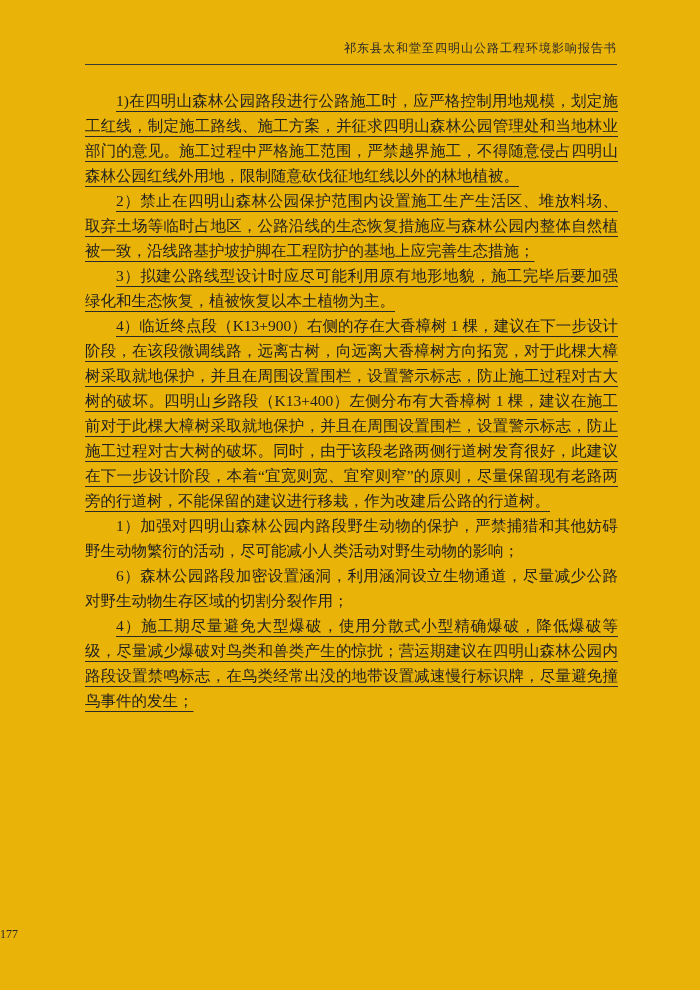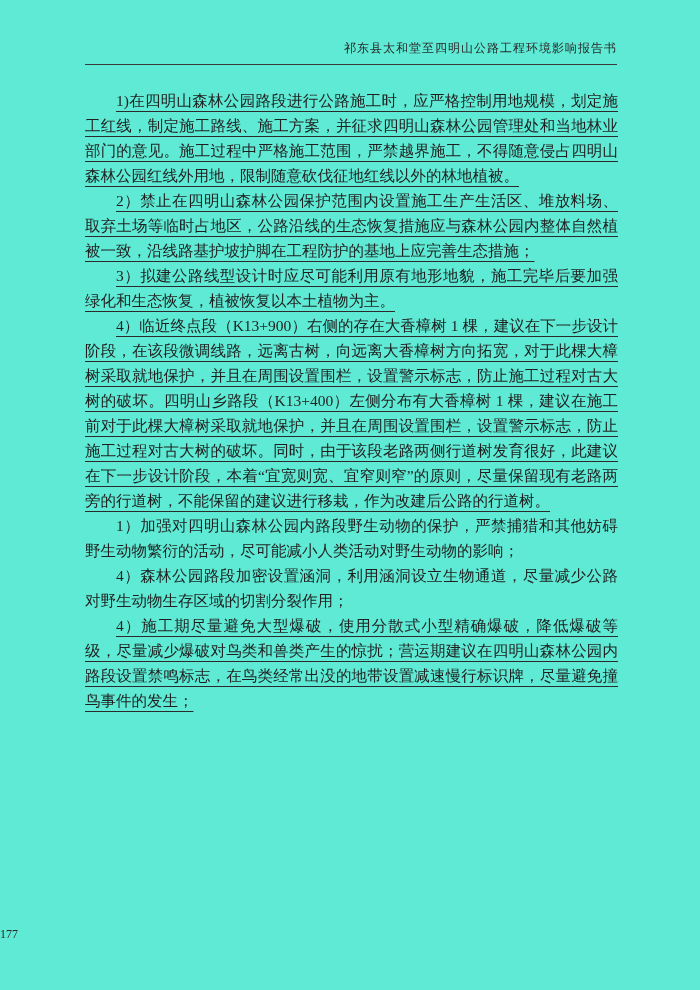--- a/index.html
+++ b/index.html
@@ -5,21 +5,21 @@
   html, body {
     margin: 0;
     padding: 0;
     background: #888;
   }
   .page {
     position: relative;
     width: 700px;
     height: 990px;
     margin: 0 auto;
-    background: #5eead4;
+    background: #eab308;
     font-family: "Liberation Serif", "DejaVu Serif", serif;
     color: #1f1f1f;
     overflow: hidden;
     box-sizing: border-box;
   }
   .header {
     position: absolute;
     top: 40px;
     left: 85px;
     width: 532px;
@@ -69,21 +69,21 @@
   <div class="header">
     <span>祁东县太和堂至四明山公路工程环境影响报告书</span>
   </div>
 
   <div class="content">
       <p class="underlined">1)在四明山森林公园路段进行公路施工时，应严格控制用地规模，划定施工红线，制定施工路线、施工方案，并征求四明山森林公园管理处和当地林业部门的意见。施工过程中严格施工范围，严禁越界施工，不得随意侵占四明山森林公园红线外用地，限制随意砍伐征地红线以外的林地植被。</p>
       <p class="underlined">2）禁止在四明山森林公园保护范围内设置施工生产生活区、堆放料场、取弃土场等临时占地区，公路沿线的生态恢复措施应与森林公园内整体自然植被一致，沿线路基护坡护脚在工程防护的基地上应完善生态措施；</p>
       <p class="underlined">3）拟建公路线型设计时应尽可能利用原有地形地貌，施工完毕后要加强绿化和生态恢复，植被恢复以本土植物为主。</p>
       <p class="underlined">4）临近终点段（K13+900）右侧的存在大香樟树 1 棵，建议在下一步设计阶段，在该段微调线路，远离古树，向远离大香樟树方向拓宽，对于此棵大樟树采取就地保护，并且在周围设置围栏，设置警示标志，防止施工过程对古大树的破坏。四明山乡路段（K13+400）左侧分布有大香樟树 1 棵，建议在施工前对于此棵大樟树采取就地保护，并且在周围设置围栏，设置警示标志，防止施工过程对古大树的破坏。同时，由于该段老路两侧行道树发育很好，此建议在下一步设计阶段，本着“宜宽则宽、宜窄则窄”的原则，尽量保留现有老路两旁的行道树，不能保留的建议进行移栽，作为改建后公路的行道树。</p>
       <p>1）加强对四明山森林公园内路段野生动物的保护，严禁捕猎和其他妨碍野生动物繁衍的活动，尽可能减小人类活动对野生动物的影响；</p>
-      <p>4）森林公园路段加密设置涵洞，利用涵洞设立生物通道，尽量减少公路对野生动物生存区域的切割分裂作用；</p>
+      <p>6）森林公园路段加密设置涵洞，利用涵洞设立生物通道，尽量减少公路对野生动物生存区域的切割分裂作用；</p>
       <p class="underlined">4）施工期尽量避免大型爆破，使用分散式小型精确爆破，降低爆破等级，尽量减少爆破对鸟类和兽类产生的惊扰；营运期建议在四明山森林公园内路段设置禁鸣标志，在鸟类经常出没的地带设置减速慢行标识牌，尽量避免撞鸟事件的发生；</p>
     </div>
 
   <div class="footer">
     <span>177</span>
   </div>
 
 </div>
 
 </body></html>

